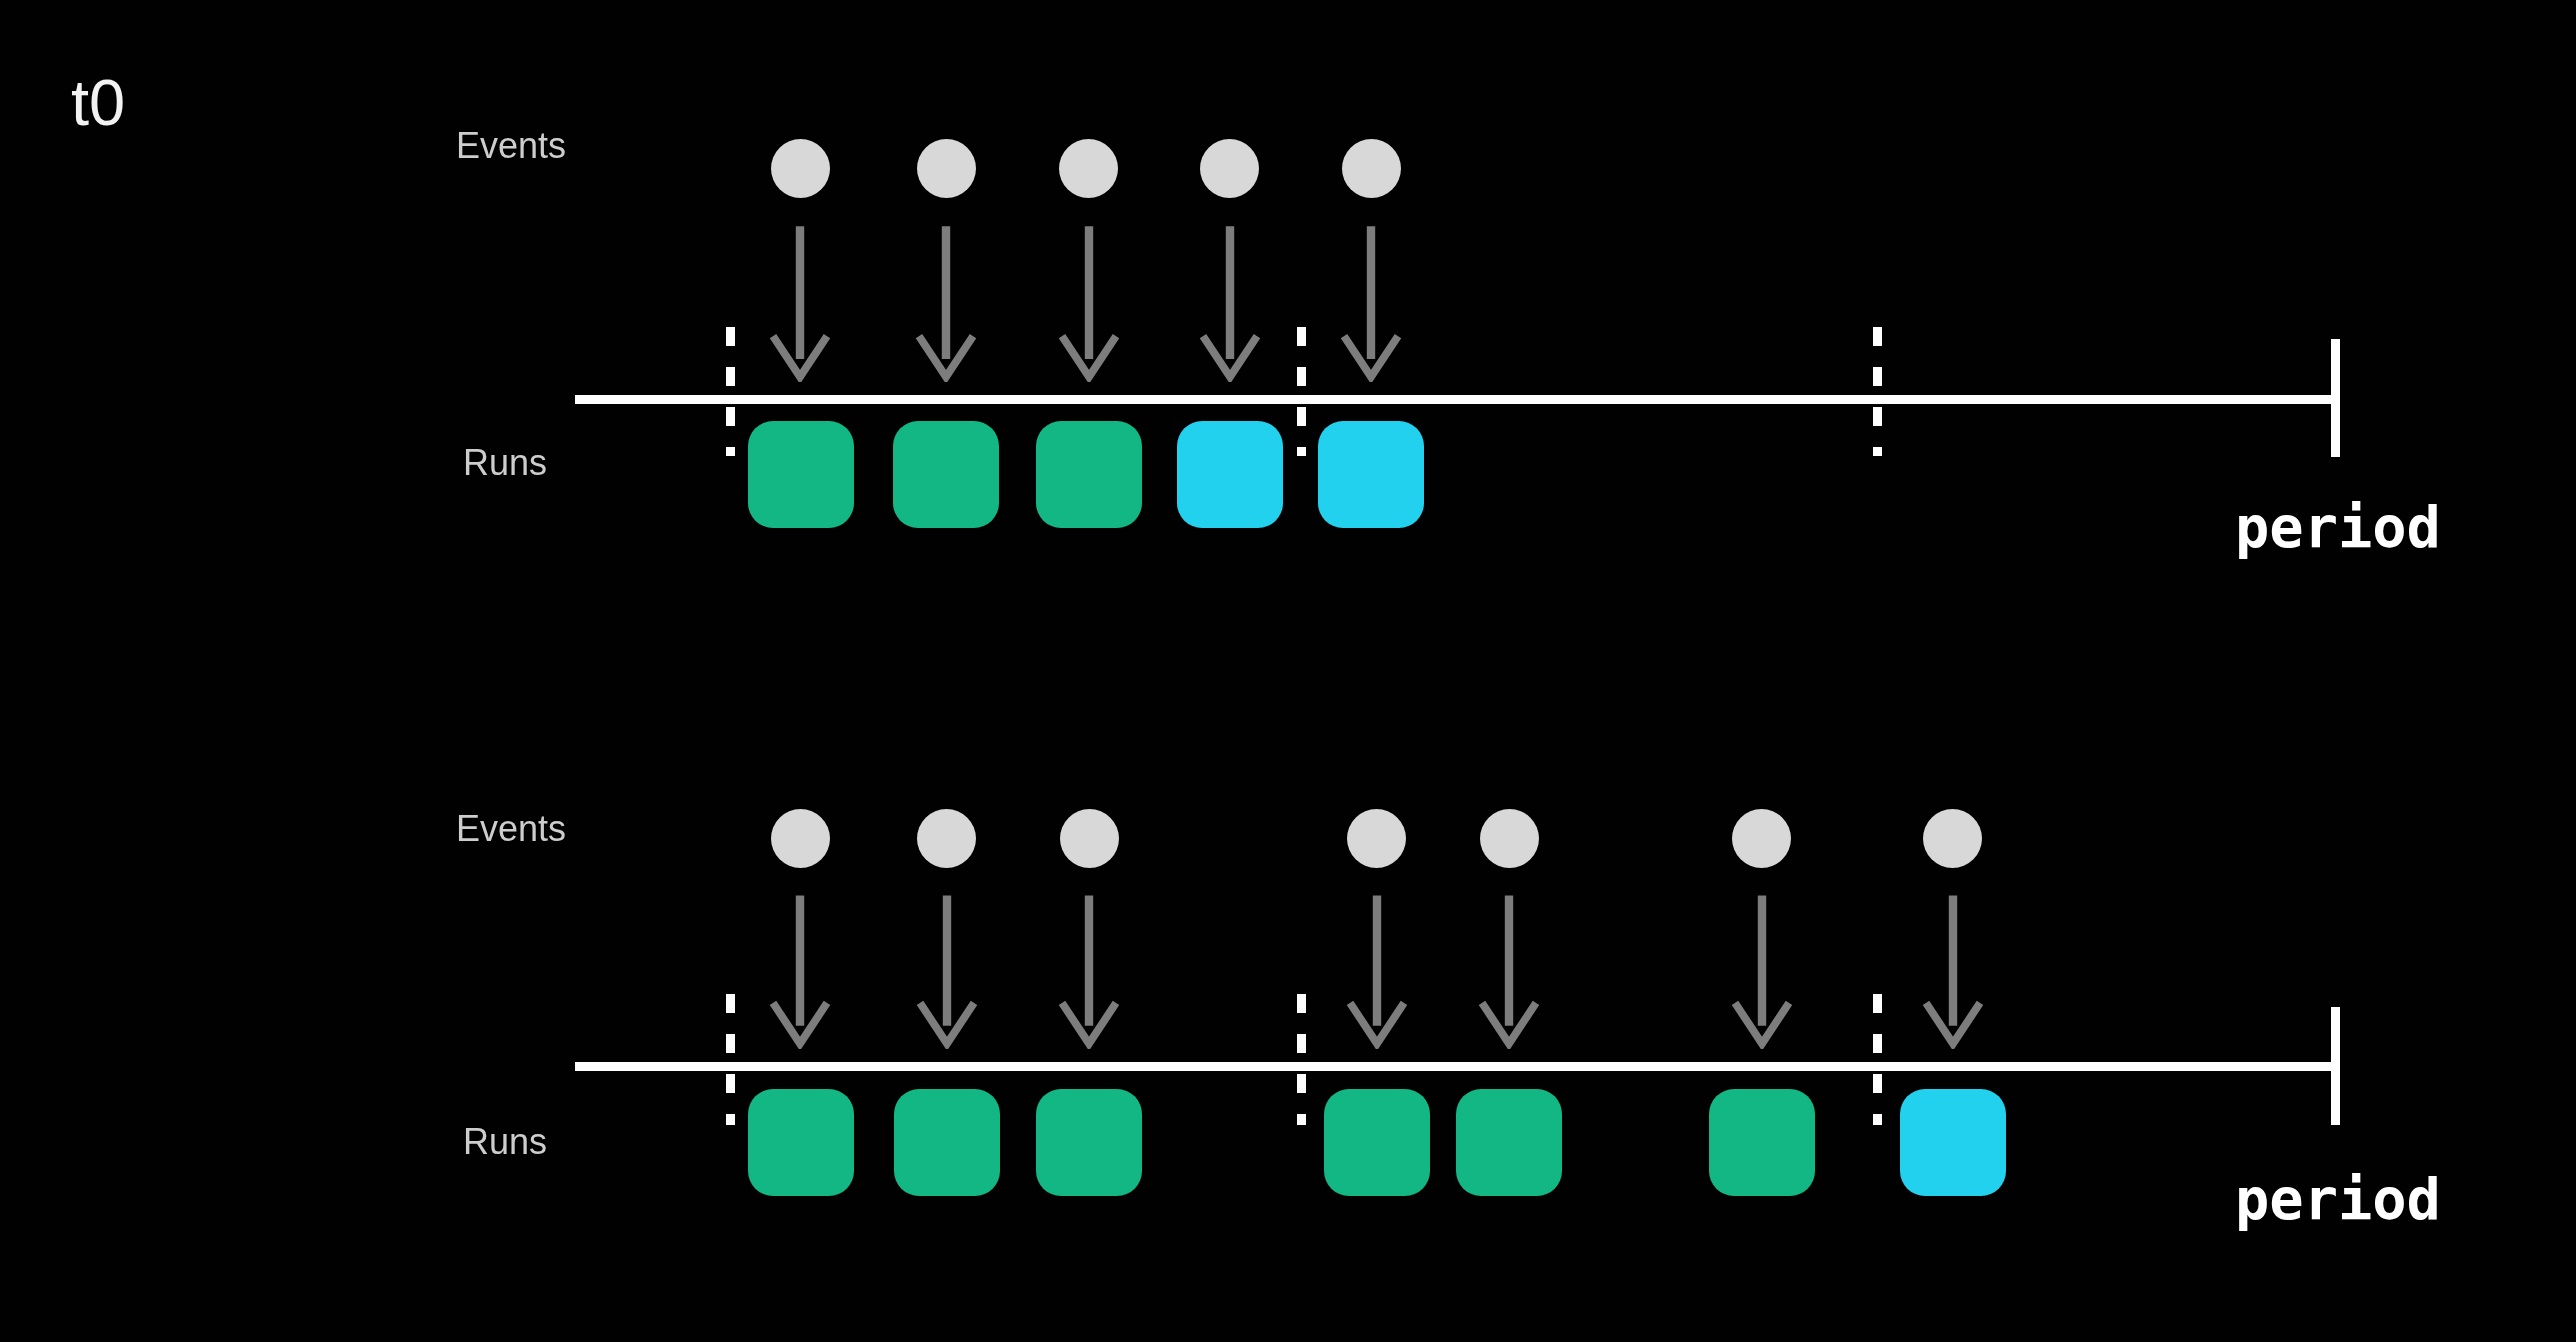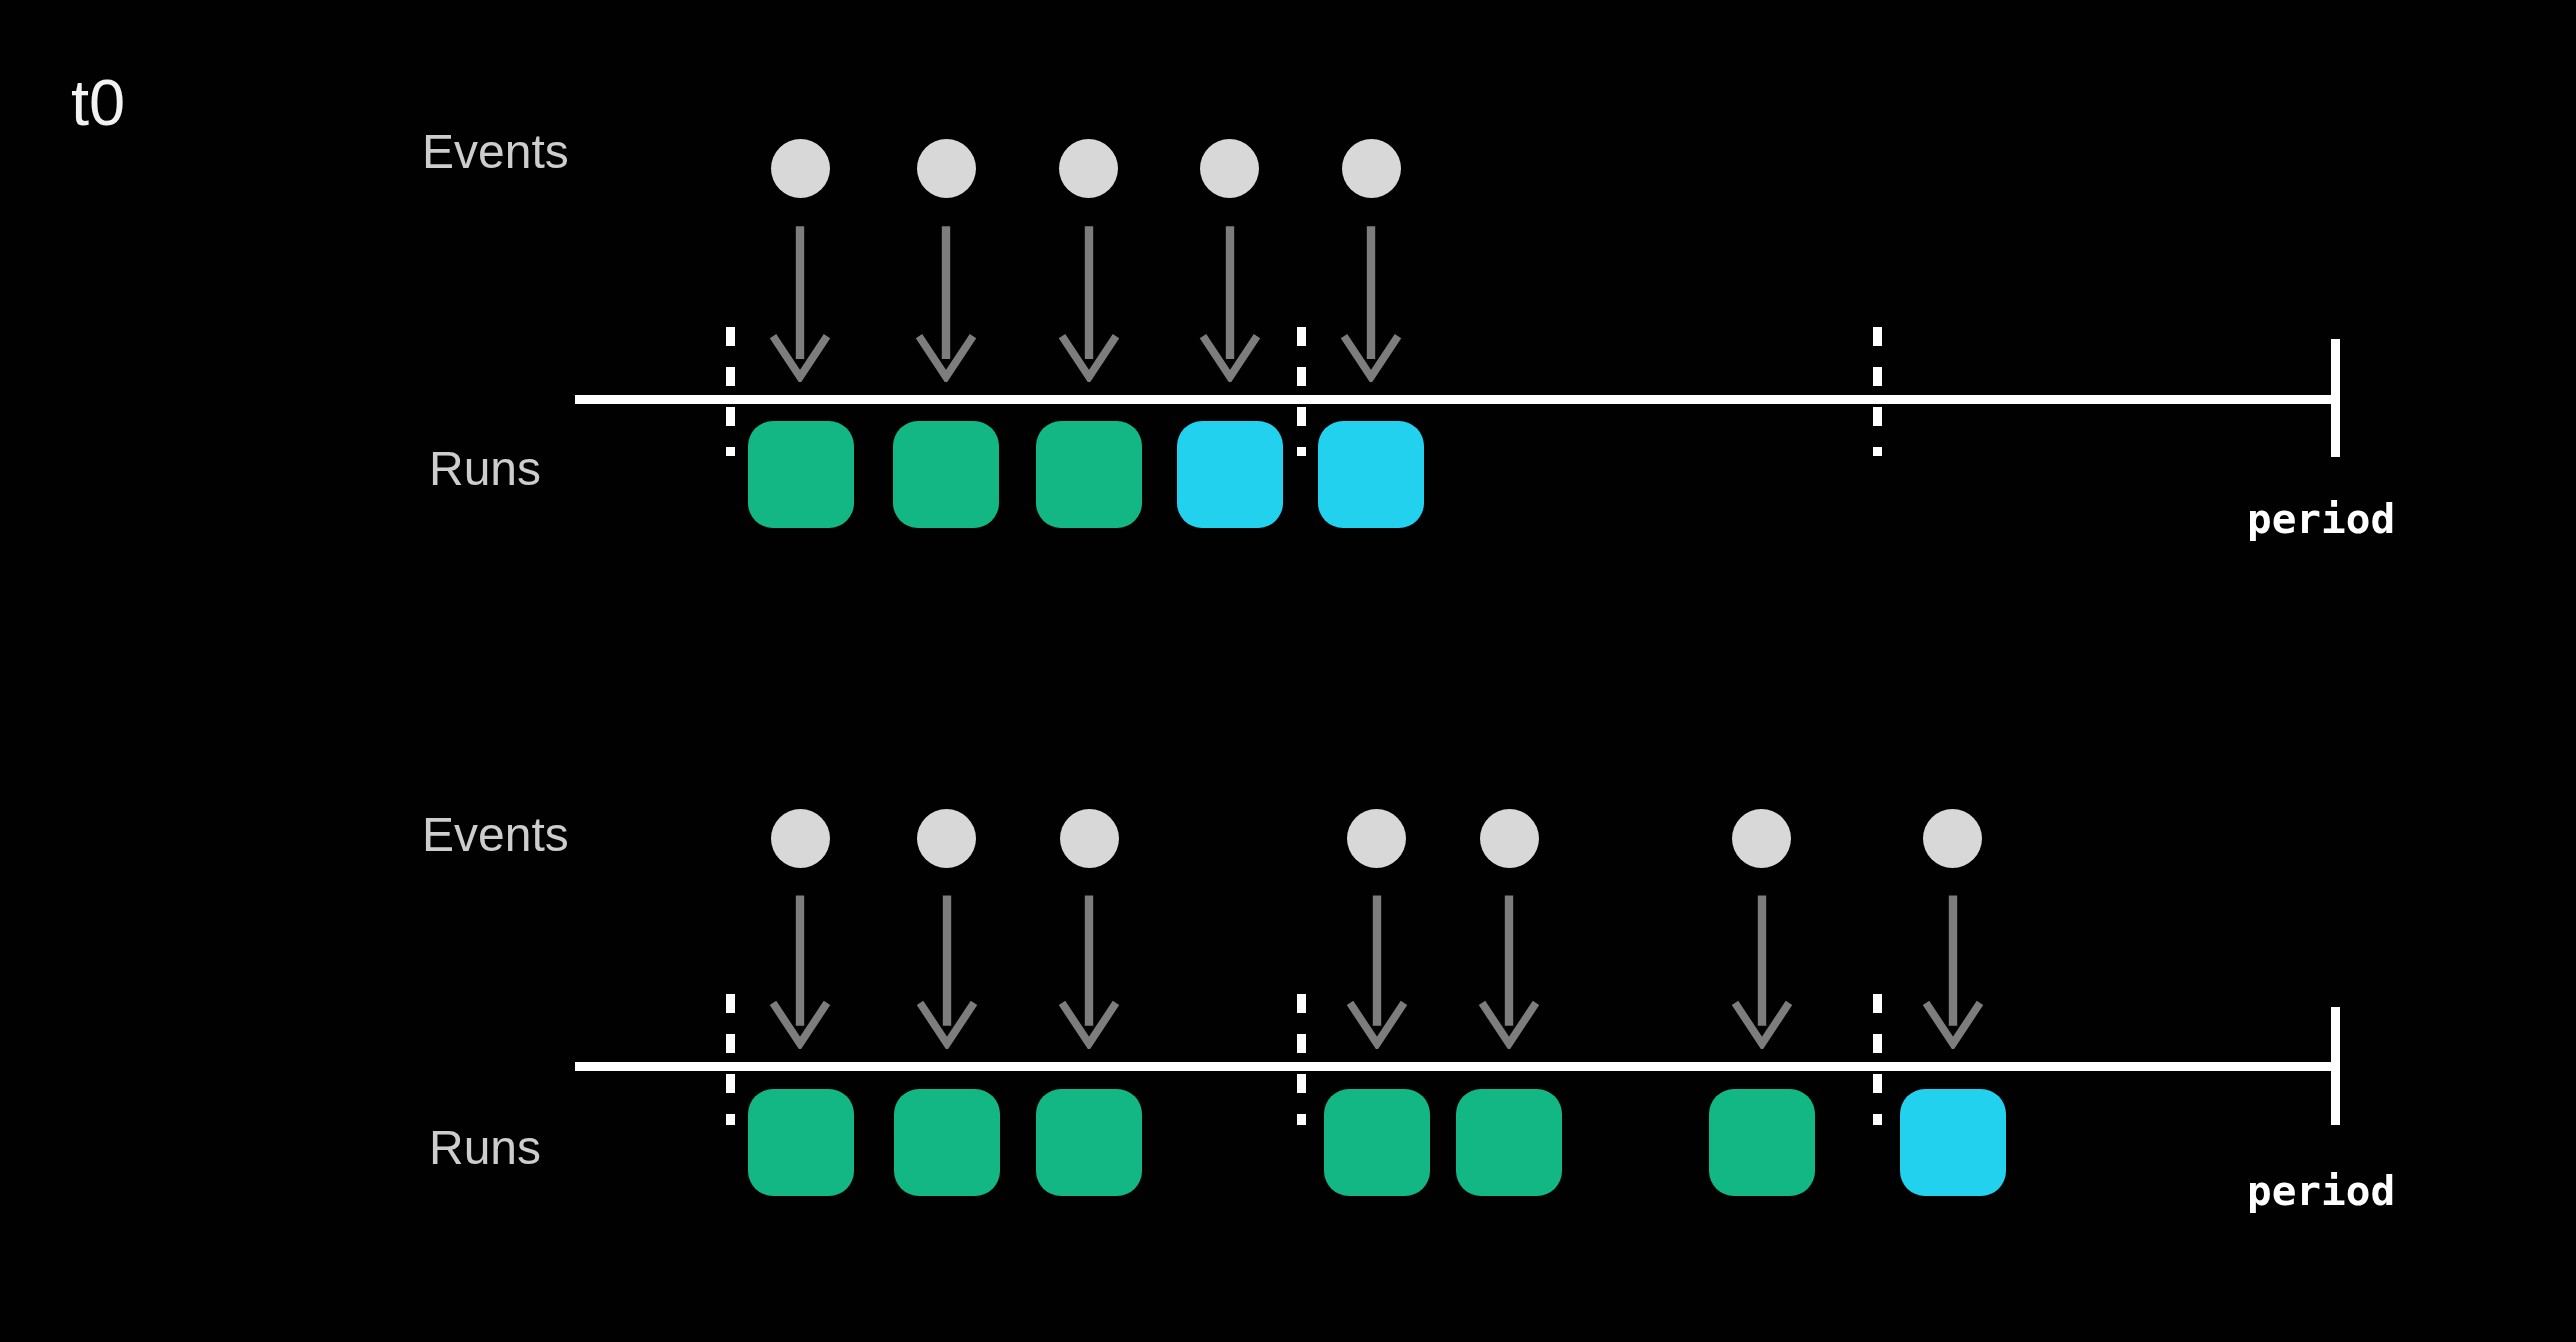--- a/index.html
+++ b/index.html
@@ -15,34 +15,34 @@
   .diagram-section { position: absolute; inset: 0; }
   .block-title {
     position: absolute;
     font-size: 65px;
     line-height: 1;
     color: var(--title-text, #f2f2f2);
     white-space: nowrap;
   }
   .row-label {
     position: absolute;
-    font-size: 48px;
+    font-size: 36px;
     line-height: 1;
     color: var(--label-text, #cdcdcd);
     white-space: nowrap;
+    margin-left: 34px;
   }
   .period-label {
     position: absolute;
     font-family: "DejaVu Sans Mono", monospace;
     font-weight: 700;
-    font-size: 41px;
+    font-size: 57px;
     line-height: 1;
     color: var(--period-text, #ffffff);
     white-space: nowrap;
-    margin-left: 12px;
   }
   .timeline-line { position: absolute; background: var(--timeline, #ffffff); }
   .end-tick { position: absolute; background: var(--timeline, #ffffff); }
   .dash-line {
     position: absolute;
     background: repeating-linear-gradient(
       to bottom,
       var(--dash-line, #ffffff) 0px,
       var(--dash-line, #ffffff) 18.7px,
       transparent 18.7px,

